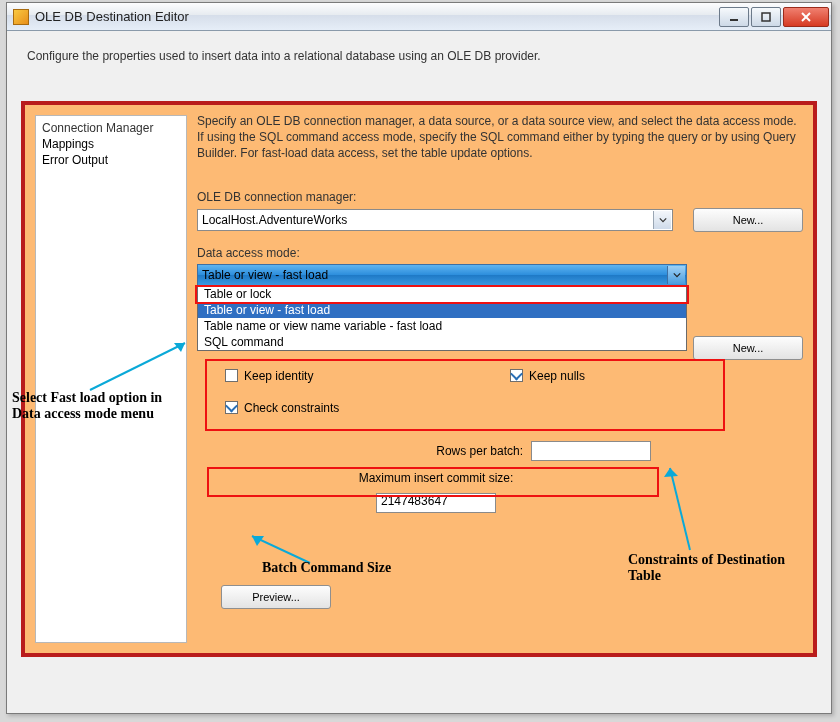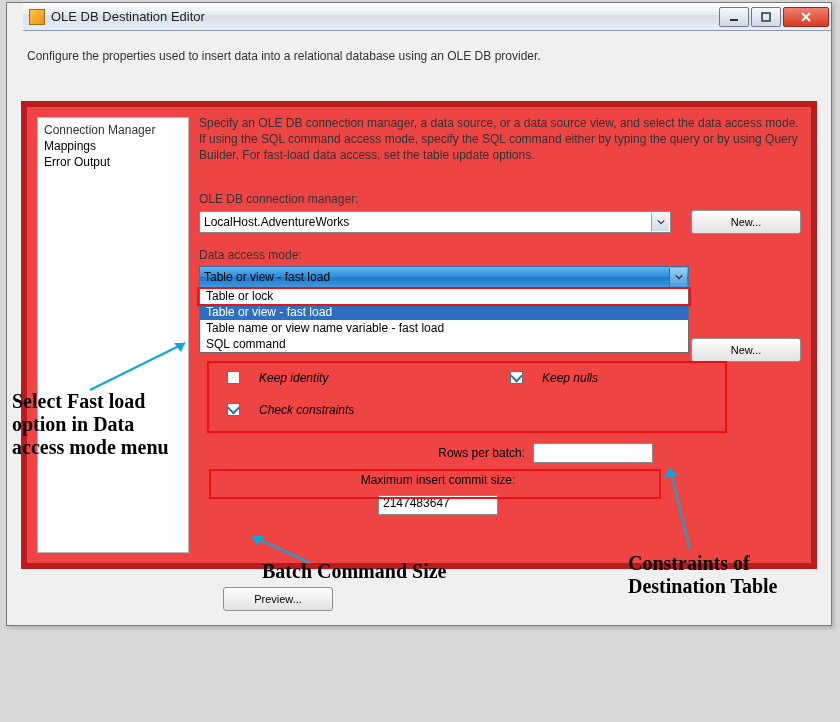--- a/index.html
+++ b/index.html
@@ -9,25 +9,24 @@
     font-family: "Segoe UI", Tahoma, sans-serif;
     font-size: 12px;
     color: #000;
     width: 840px; height: 722px;
     overflow: hidden;
     position: relative;
   }
   .window {
     position: absolute;
     left: 6px; top: 2px;
-    width: 826px; height: 624px;
+    width: 826px; height: 712px;
     background: #f0f0f0;
     border: 1px solid #7a7a7a;
     box-shadow: 2px 2px 4px rgba(0,0,0,0.2);
-    padding-left: 16px;
   }
   .titlebar {
     height: 28px;
     background: linear-gradient(to bottom, #fdfdfe, #e6ebf0 45%, #d6deea 46%, #e6eef8);
     border-bottom: 1px solid #8a9aaa;
     display: flex; align-items: center;
     padding: 0 2px 0 6px;
   }
   .title-icon {
     width: 16px; height: 16px;
@@ -50,22 +49,22 @@
     background: linear-gradient(#f08070,#d63a23);
     border-color:#9b2a1a;
     color:#fff; font-weight:bold;
   }
   .body {
     position:absolute; left:0; right:0; top:28px; bottom:0;
     padding: 10px 12px 12px 12px;
   }
   .desc { margin: 8px 8px 18px 8px; color:#333; }
   .panel {
-    background:#ef4444;
-    border:6px solid #b91c1c;
+    background:#fdba74;
+    border:4px solid #b91c1c;
     position:absolute;
     left:14px; right:14px; top:70px; bottom:56px;
   }
   .sidebar {
     position:absolute; left:10px; top:10px; bottom:10px; width:152px;
     background:#fff; border:1px solid #b8b8b8;
     padding: 4px 6px;
   }
   .sidebar-item { padding:1px 0; cursor:default;}
   .sidebar-item.sel { color:#333; }
@@ -114,21 +113,21 @@
   }
   .dropdown-list .opt { padding:1px 6px; cursor:default;}
   .dropdown-list .opt.sel {
     background:#2f6fc2; color:#fff;
   }
   .red-box { border:2px solid #e11; position:absolute; pointer-events:none;}
   .checkblock {
     display:grid; grid-template-columns: 1fr 1fr;
     row-gap:18px; padding:8px 8px 12px 28px;
   }
-  .cb { display:flex; align-items:center; gap:19px;font-style:italic;}
+  .cb { display:flex; align-items:center; gap:6px;}
   .cbx {
     width:13px;height:13px;border:1px solid #6e6e6e;background:#fff;
     display:flex;align-items:center;justify-content:center;
   }
   .cbx.checked::after{
     content:""; width:7px;height:7px;
     border-left:2px solid #2a6fb5; border-bottom:2px solid #2a6fb5;
     transform: rotate(-45deg) translate(1px,-1px);
   }
   .textfield {
@@ -140,21 +139,21 @@
     display:flex; gap:14px;
   }
   .footer .btn { width:88px;}
   .footer .btn.ok {
     border:1px solid #3c7fb1;
     box-shadow: 0 0 0 1px #a9d4f2 inset;
   }
   
   .anno {
     position:absolute; color:#000; font-family:"Times New Roman",serif;
-    font-weight:bold; font-size:20px;
+    font-weight:bold; font-size:14px;
     z-index:50;
   }
   svg.arrow-svg { position:absolute; z-index:49; }
   .arrow-svg line, .arrow-svg path { stroke:#0aa9d8; stroke-width:2; fill:none;}
   .arrow-svg polygon { fill:#0aa9d8; }
 </style>
 </head>
 <body>
 
 <div class="window">

